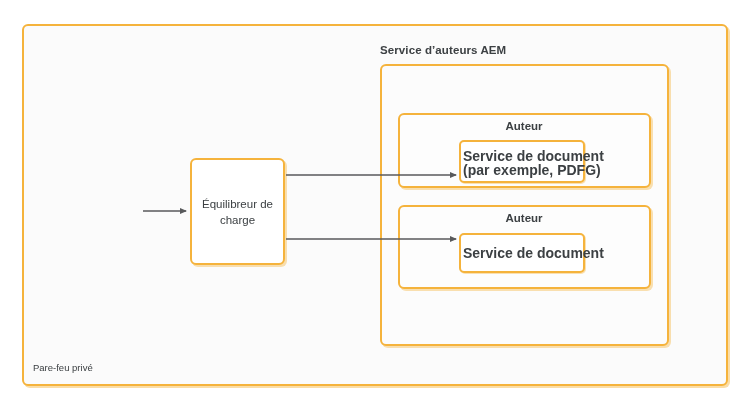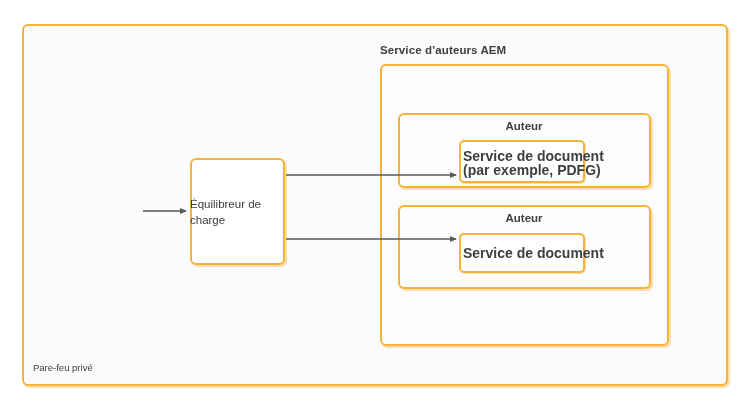--- a/index.html
+++ b/index.html
@@ -117,20 +117,21 @@
     height: 107px;
     background: #ffffff;
     border-radius: 6px;
     box-shadow: 2px 2px 0 0 rgba(245,179,60,0.40);
   }
   .lb-text {
     position: absolute;
     left: 190px;
     top: 196px;
     width: 95px;
+    text-align: center;
     font-size: 11.5px;
     color: #3c4043;
     line-height: 16px;
   }
 
   .api-label {
     position: absolute;
     left: 60px;
     top: 196px;
     width: 110px;

